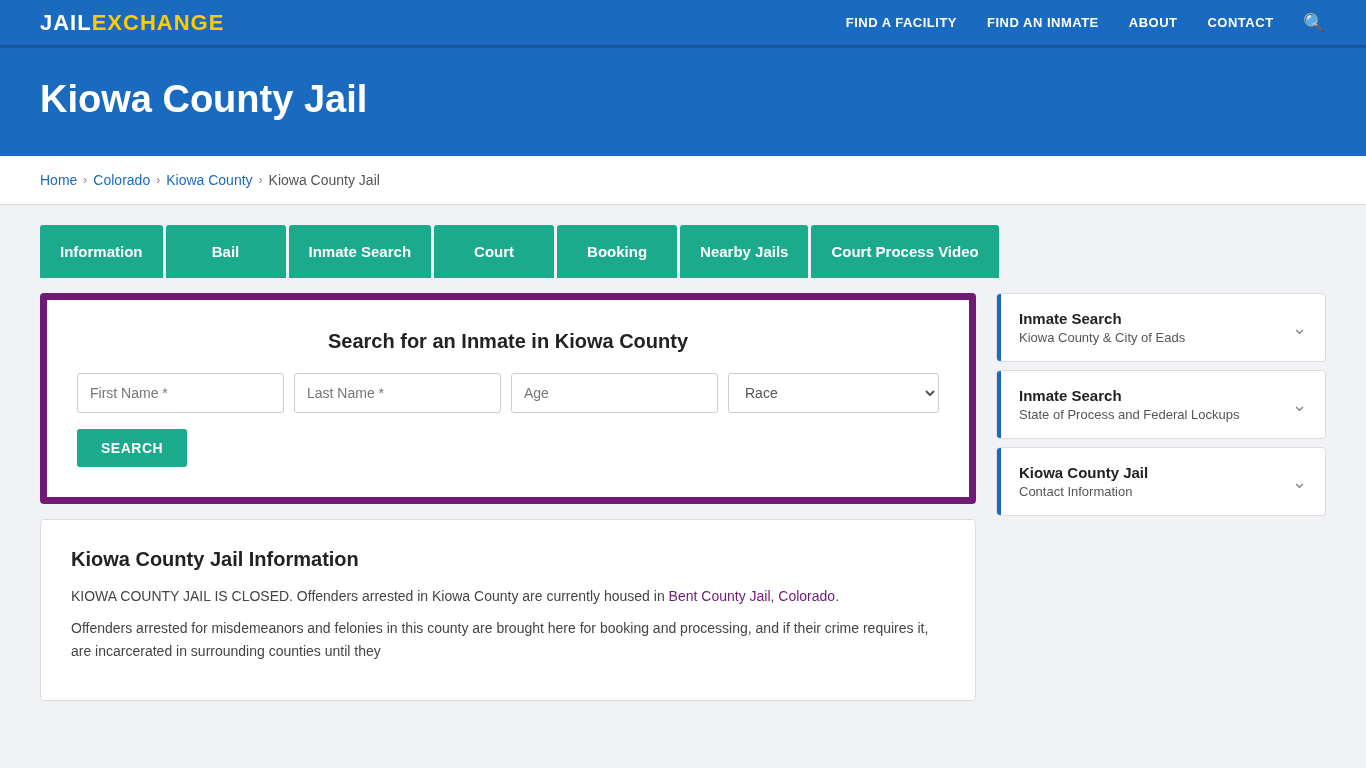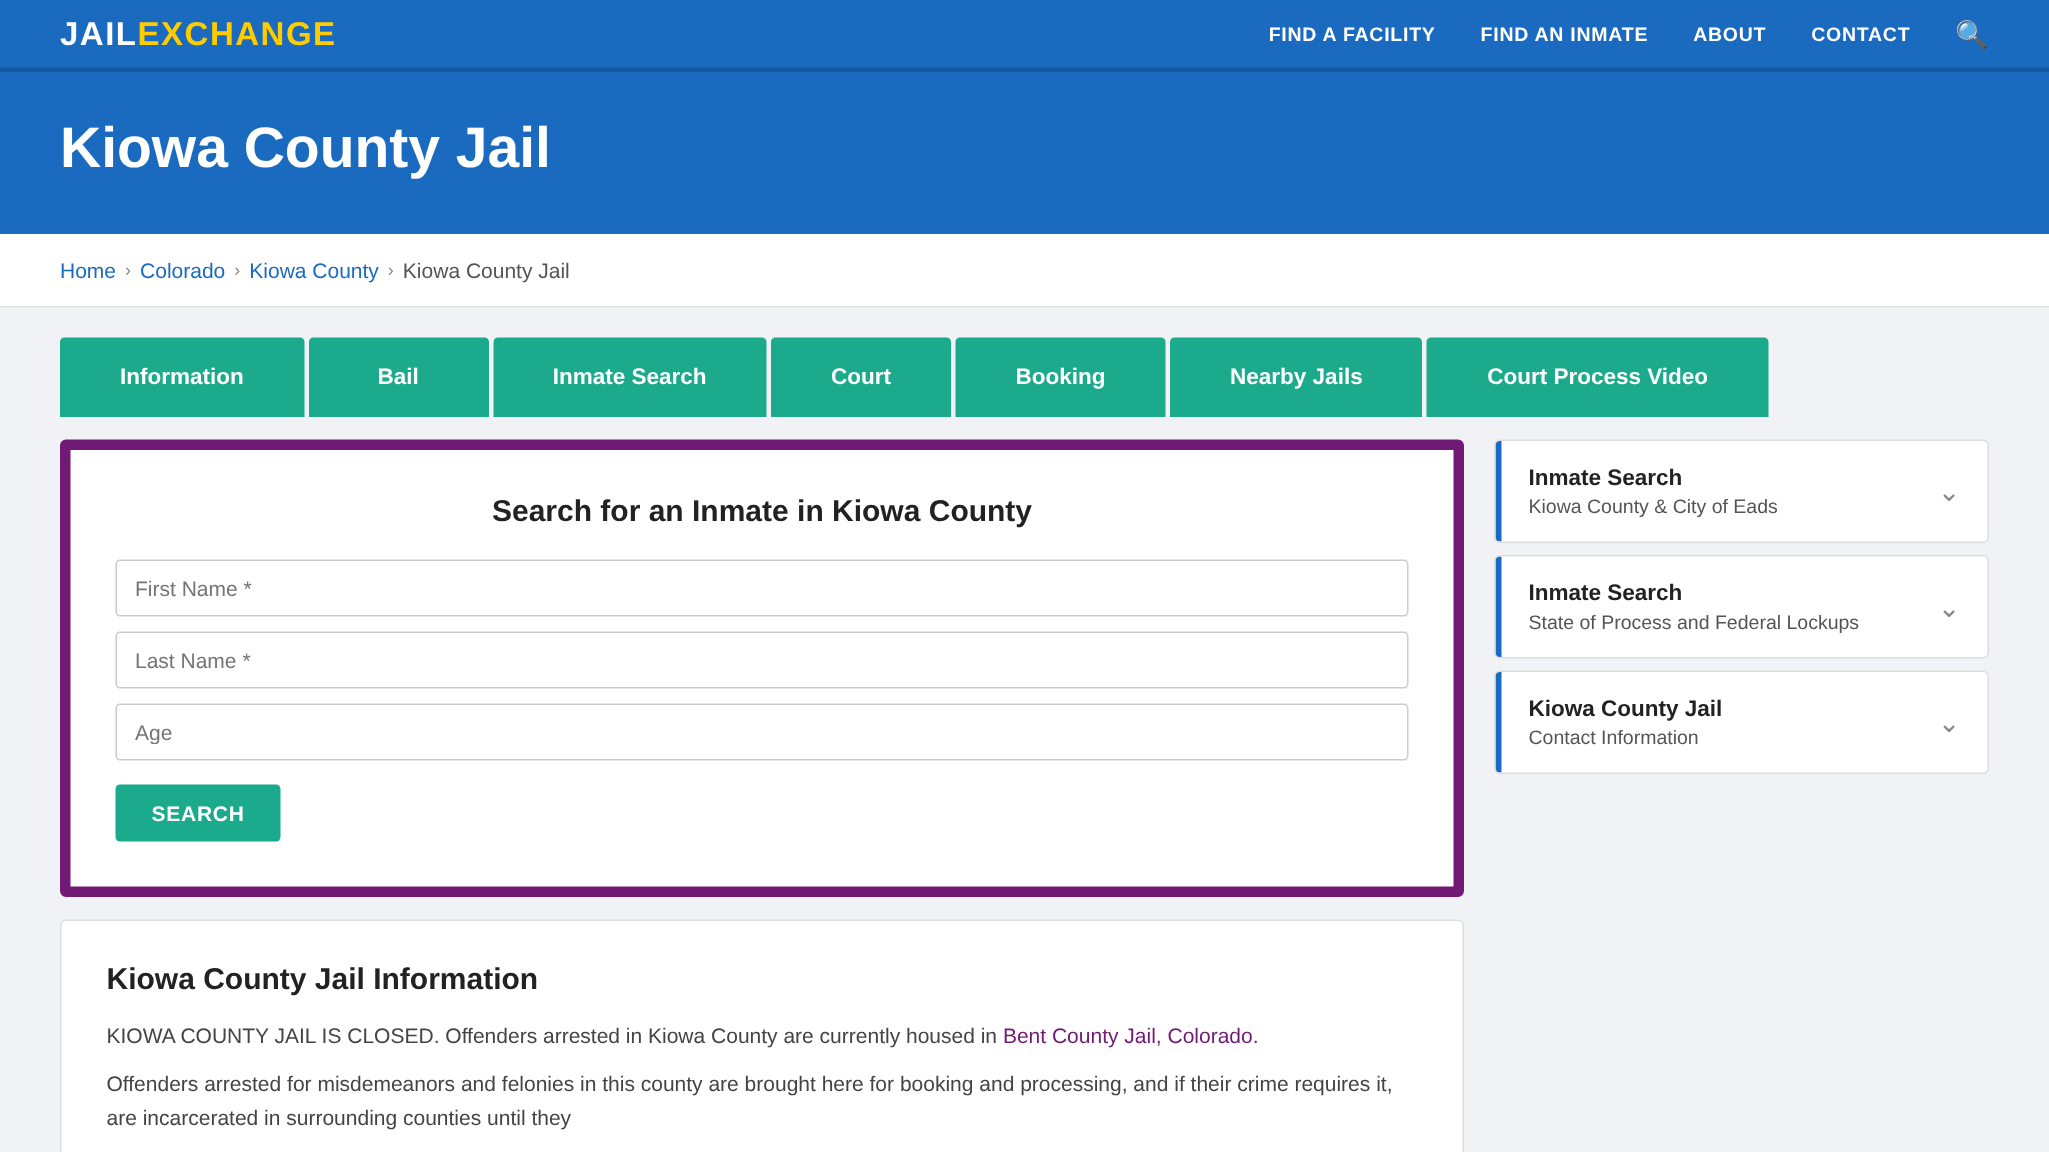--- a/index.html
+++ b/index.html
@@ -92,21 +92,21 @@
       background: #f0f2f5;
       padding: 20px 40px 0 40px;
     }
     .tabs {
       display: flex;
       gap: 3px;
     }
     .tab {
       background: #1baa8b;
       color: #fff;
-      padding: 18px 40px;
+      padding: 18px 20px;
       font-size: 15px;
       font-weight: 600;
       cursor: pointer;
       border-radius: 3px 3px 0 0;
       text-align: center;
       min-width: 120px;
       transition: background 0.2s;
     }
 
     
@@ -138,21 +138,20 @@
       text-align: center;
       font-size: 20px;
       font-weight: 700;
       margin-bottom: 20px;
       color: #222;
     }
     .search-fields {
       display: flex;
       gap: 10px;
       margin-bottom: 16px;
-      flex-direction: column;
     }
     .search-fields input, .search-fields select {
       flex: 1;
       padding: 10px 12px;
       border: 1px solid #ccc;
       border-radius: 3px;
       font-size: 14px;
       color: #555;
       background: #fff;
     }
@@ -287,20 +286,29 @@
 <div id="main">
 
   <div id="left-content">
 
     <div id="search-box">
       <h2>Search for an Inmate in Kiowa County</h2>
       <div class="search-fields">
         <input type="text" placeholder="First Name *" style="">
         <input type="text" placeholder="Last Name *" style="">
         <input type="text" placeholder="Age" style="">
+        <select>
+          <option>Race</option>
+          <option>White</option>
+          <option>Black</option>
+          <option>Hispanic</option>
+          <option>Asian</option>
+          <option>Native American</option>
+          <option>Other</option>
+        </select>
       </div>
       <button class="search-btn">SEARCH</button>
     </div>
 
     <div id="info-box">
       <h2>Kiowa County Jail Information</h2>
       <p>KIOWA COUNTY JAIL IS CLOSED. Offenders arrested in Kiowa County are currently housed in <a href="#" style="color:#701a75;">Bent County Jail, Colorado</a>.</p>
       <p>Offenders arrested for misdemeanors and felonies in this county are brought here for booking and processing, and if their crime requires it, are incarcerated in surrounding counties until they</p>
     </div>
   </div>

